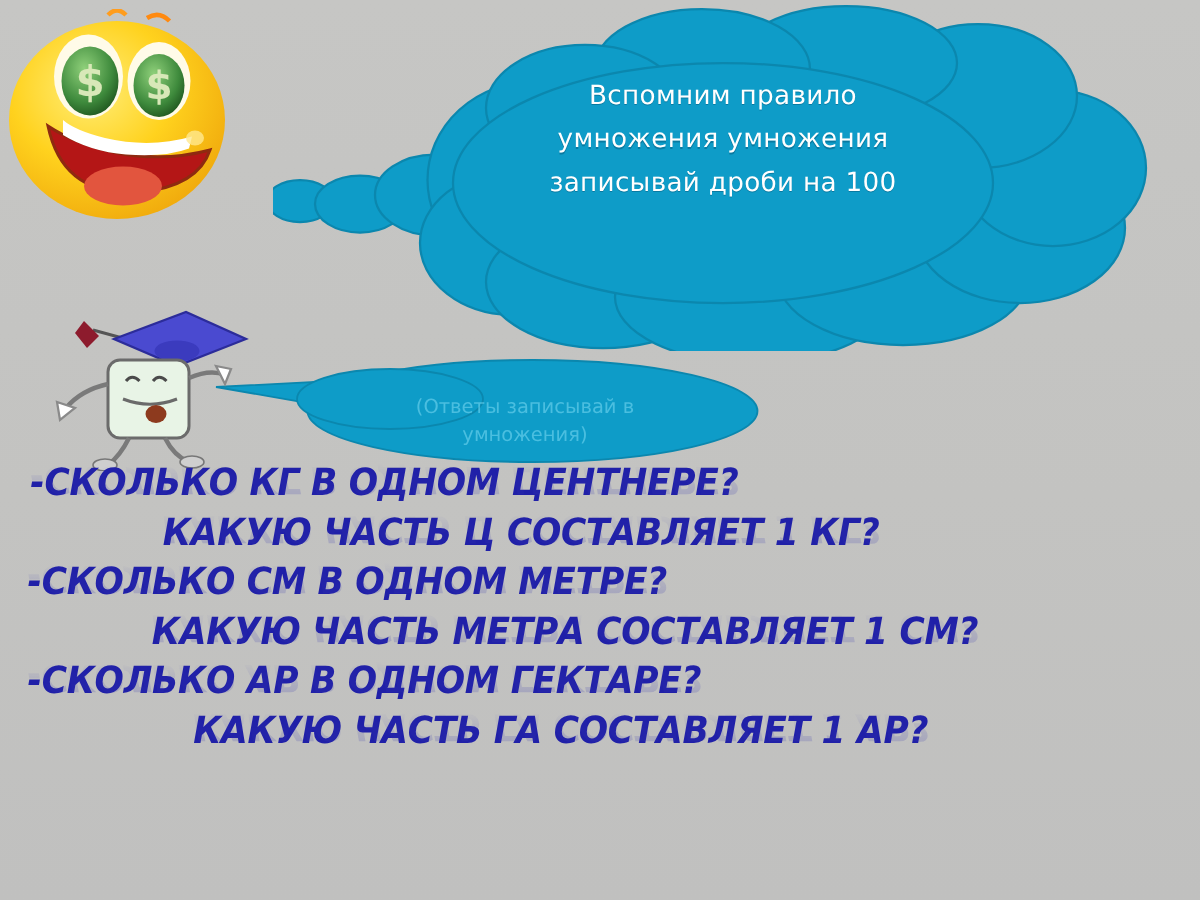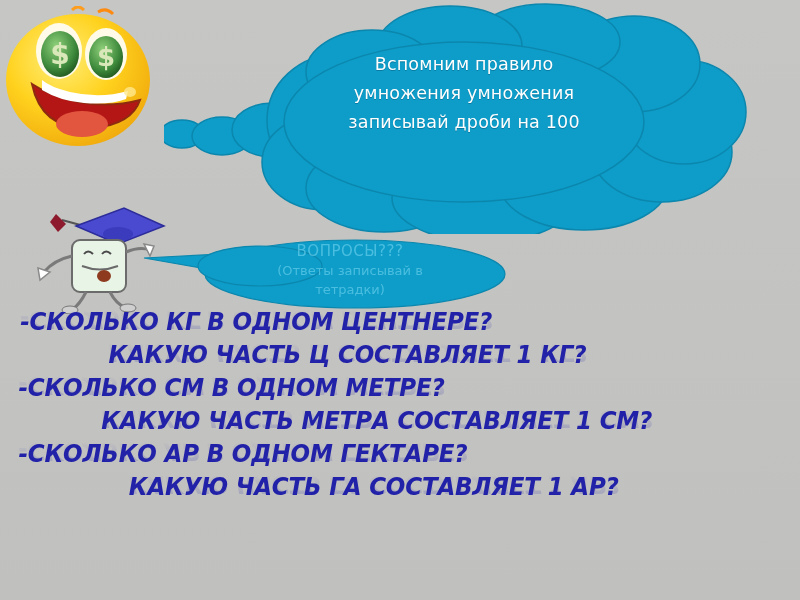--- a/index.html
+++ b/index.html
@@ -19,21 +19,21 @@
     left: 0; top: 0;
     width: 800px;
     height: 600px;
     background: linear-gradient(180deg, #c6c6c4 0%, #c3c3c1 55%, #c0c0bf 100%);
     overflow: hidden;
   }
 
   
   .cloud-wrap {
     position: absolute;
-    left: 164px;
+    left: 182px;
     top: 2px;
     width: 600px;
     height: 232px;
   }
   .cloud-svg { display: block; width: 100%; height: 100%; }
   .cloud-text {
     position: absolute;
     left: 120px;
     top: 48px;
     width: 360px;
@@ -62,21 +62,21 @@
     top: 12px;
     width: 230px;
     text-align: center;
     font-size: 14px;
     line-height: 19px;
     font-family: "DejaVu Sans", sans-serif;
     color: #6fd4ef;
     opacity: .62;
   }
   .bubble2-text .b2-l1 { font-size: 15px; letter-spacing: .5px; }
-  .bubble2-text .b2-l2 { font-size: 13px; }
+  .bubble2-text .b2-l2 { font-size: 13px; margin-top: 20px; }
   .bubble2-text .b2-l3 { font-size: 13px; }
 
   
   .smiley {
     position: absolute;
     left: 2px;
     top: 6px;
     width: 160px;
     height: 145px;
   }
@@ -172,23 +172,22 @@
 
   <div class="bubble2-wrap">
     <svg class="bubble2-svg" viewBox="0 0 400 85" xmlns="http://www.w3.org/2000/svg">
       <g fill="#0e9cc8" stroke="#0b87ae" stroke-width="1.2">
         <path d="M 4 28 L 120 22 L 118 48 Z"></path>
         <ellipse cx="215" cy="44" rx="150" ry="34"></ellipse>
         <ellipse cx="120" cy="36" rx="62" ry="20"></ellipse>
       </g>
     </svg>
     <div class="bubble2-text">
-      <div class="b2-l1">ВОПРОСЫ???</div>
       <div class="b2-l2">(Ответы записывай в</div>
-      <div class="b2-l3">тетрадки)</div>
+      <div class="b2-l3">умножения)</div>
     </div>
   </div>
 
   <div class="smiley">
     <svg width="160" height="145" viewBox="0 0 160 145" xmlns="http://www.w3.org/2000/svg">
       <defs>
         <radialGradient id="fg" cx="38%" cy="34%" r="72%">
           <stop offset="0%" stop-color="#ffee7a"></stop>
           <stop offset="52%" stop-color="#ffd21e"></stop>
           <stop offset="100%" stop-color="#f0a90c"></stop>

